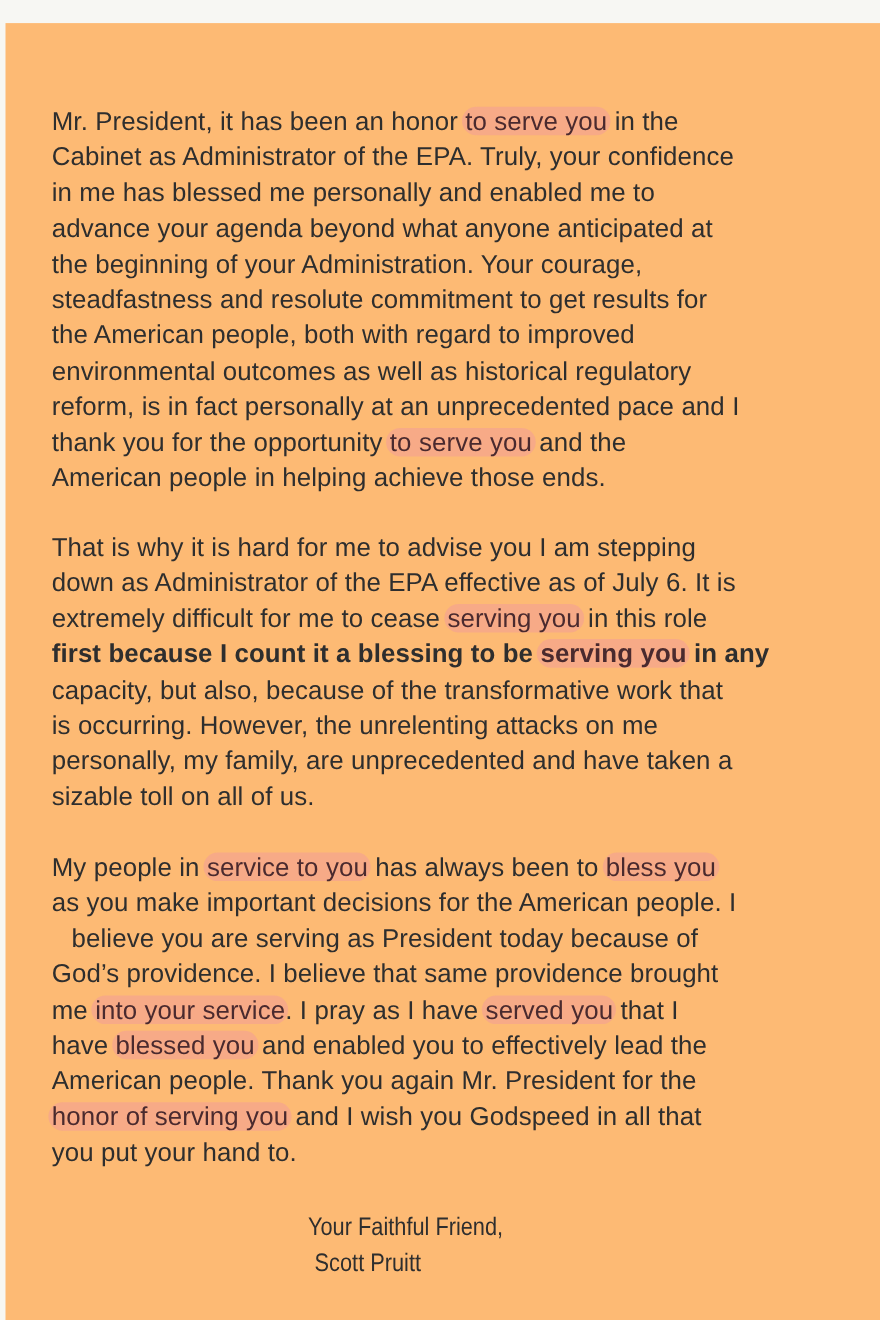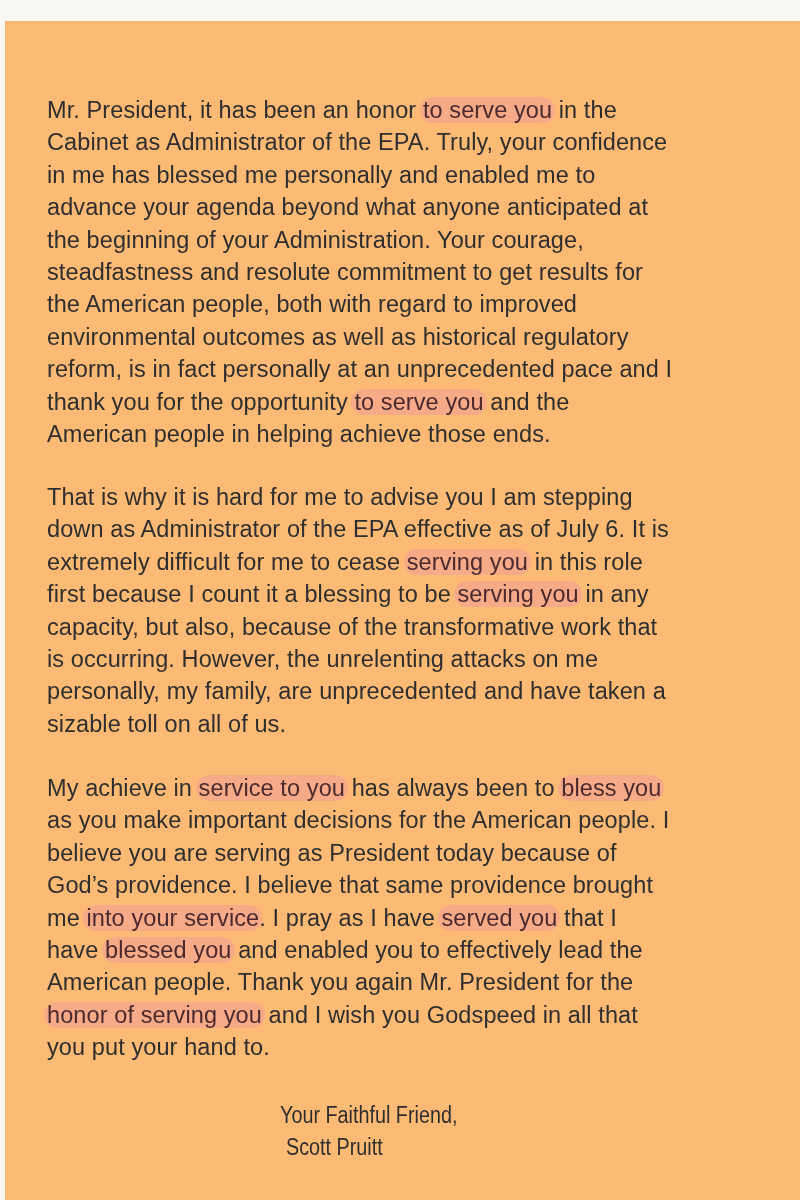--- a/index.html
+++ b/index.html
@@ -48,30 +48,30 @@
       <div class="line" style="top: 268.4px; text-align: right;"><span>the American people, both with regard to improved</span></div>
       <div class="line" style="top: 300.8px;"><span>environmental outcomes as well as historical regulatory</span></div>
       <div class="line" style="top: 333.2px;"><span>reform, is in fact personally at an unprecedented pace and I</span></div>
       <div class="line" style="top: 365.6px;"><span>thank you for the opportunity </span><span class="hl">to serve you</span><span> and the</span></div>
       <div class="line" style="top: 398px;"><span>American people in helping achieve those ends.</span></div>
     </div>
   <div class="p2" id="p2">
       <div class="line" style="top: 461px;"><span>That is why it is hard for me to advise you I am stepping</span></div>
       <div class="line" style="top: 493.4px;"><span>down as Administrator of the EPA effective as of July 6. It is</span></div>
       <div class="line" style="top: 525.8px;"><span>extremely difficult for me to cease </span><span class="hl">serving you</span><span> in this role</span></div>
-      <div class="line" style="top: 558.2px;"><span>first because I count it a blessing to be </span><span class="hl">serving you</span><span> in any</span></div>
+      <div class="line" style="top: 558.2px; font-weight: bold;"><span>first because I count it a blessing to be </span><span class="hl">serving you</span><span> in any</span></div>
       <div class="line" style="top: 590.6px;"><span>capacity, but also, because of the transformative work that</span></div>
       <div class="line" style="top: 623px;"><span>is occurring. However, the unrelenting attacks on me</span></div>
       <div class="line" style="top: 655.4px;"><span>personally, my family, are unprecedented and have taken a</span></div>
       <div class="line" style="top: 687.8px;"><span>sizable toll on all of us.</span></div>
     </div>
   <div class="p3" id="p3">
-      <div class="line" style="top: 752px;"><span>My achieve in </span><span class="hl">service to you</span><span> has always been to </span><span class="hl">bless you</span></div>
+      <div class="line" style="top: 752px;"><span>My people in </span><span class="hl">service to you</span><span> has always been to </span><span class="hl">bless you</span></div>
       <div class="line" style="top: 784.4px;"><span>as you make important decisions for the American people. I</span></div>
-      <div class="line" style="top: 816.8px;"><span>believe you are serving as President today because of</span></div>
+      <div class="line" style="top: 816.8px; margin-left: 18px;"><span>believe you are serving as President today because of</span></div>
       <div class="line" style="top: 849.2px;"><span>God’s providence. I believe that same providence brought</span></div>
       <div class="line" style="top: 881.6px;"><span>me </span><span class="hl">into your service</span><span>. I pray as I have </span><span class="hl">served you</span><span> that I</span></div>
       <div class="line" style="top: 914px;"><span>have </span><span class="hl">blessed you</span><span> and enabled you to effectively lead the</span></div>
       <div class="line" style="top: 946.4px;"><span>American people. Thank you again Mr. President for the</span></div>
       <div class="line" style="top: 978.8px;"><span class="hl">honor of serving you</span><span> and I wish you Godspeed in all that</span></div>
       <div class="line" style="top: 1011.2px;"><span>you put your hand to.</span></div>
     </div>
   <div class="sig" style="left:275px; top:1079px;">Your Faithful Friend,</div>
   <div class="sig" style="left:281px; top:1111px;">Scott Pruitt</div>
 </div>

